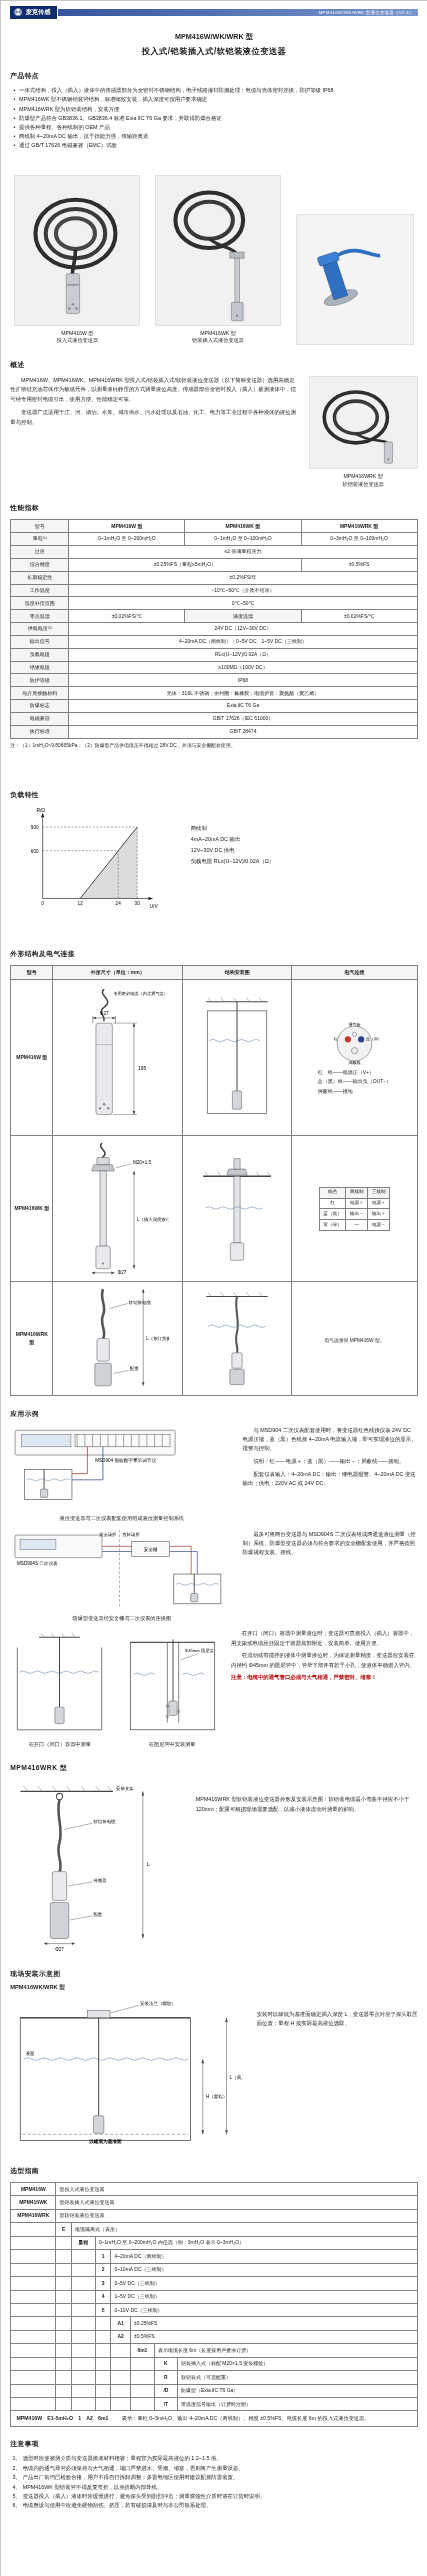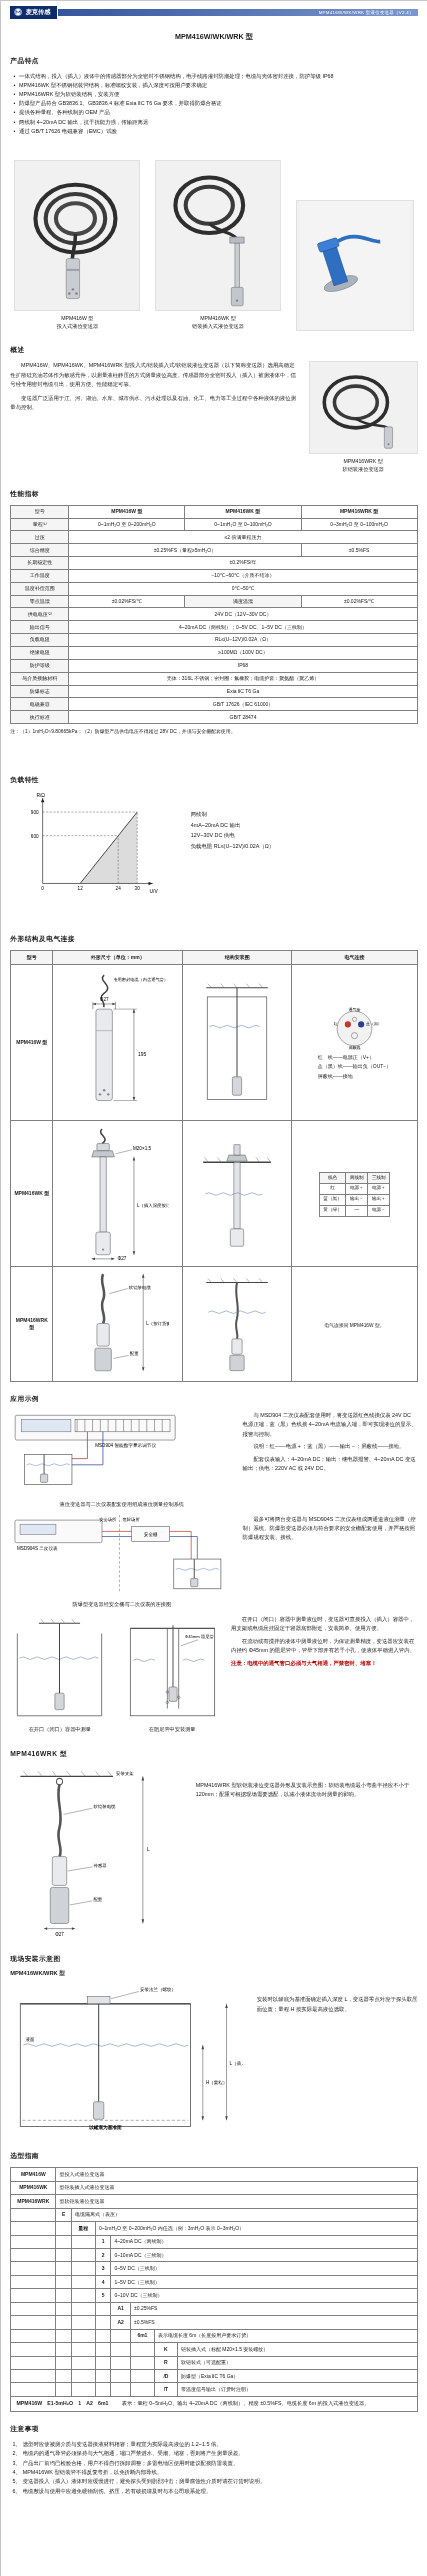--- a/index.html
+++ b/index.html
@@ -148,20 +148,21 @@
         <path d="M4 11 L4 5 L8 9 L12 5 L12 11" fill="none" stroke="#0f2d6b" stroke-width="1.6"></path>
       </svg>
       <span>麦克传感</span>
     </div>
     <div class="hdr-bar">
       <span>MPM416W/WK/WRK 型液位变送器（V2.4）</span>
     </div>
   </div>
 
   <div class="title-model">MPM416W/WK/WRK 型</div>
+  <div class="title-name">投入式/铠装插入式/软铠装液位变送器</div>
 
   <h2 class="sec m-feat">产品特点</h2>
   <ul class="features">
 
   <li>一体式结构，投入（插入）液体中的传感器部分为全密封不锈钢结构，电子线路灌封防潮处理；电缆与壳体密封连接，防护等级 IP68</li>
       <li>MPM416WK 型不锈钢铠装管结构，标准螺纹安装，插入深度可按用户要求确定</li>
       <li>MPM416WRK 型为软铠装结构，安装方便</li>
       <li>防爆型产品符合 GB3836.1、GB3836.4 标准 Exia ⅡC T6 Ga 要求，并取得防爆合格证</li>
       <li>提供各种量程、各种线制的 OEM 产品</li>
       <li>两线制 4~20mA DC 输出，抗干扰能力强，传输距离远</li>

